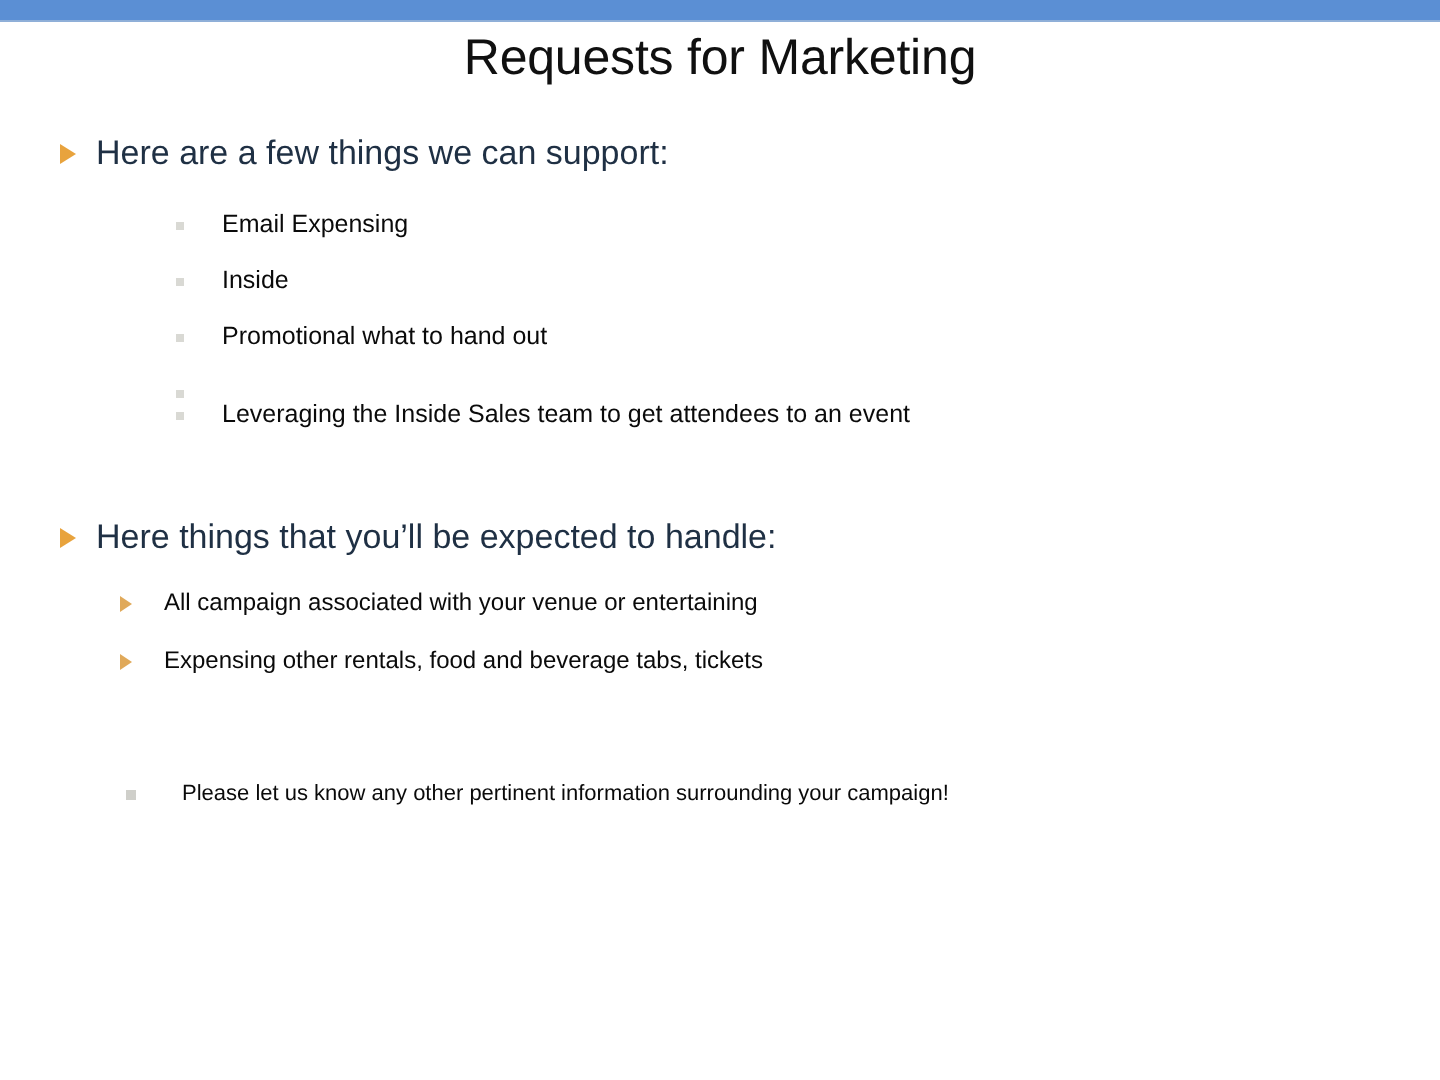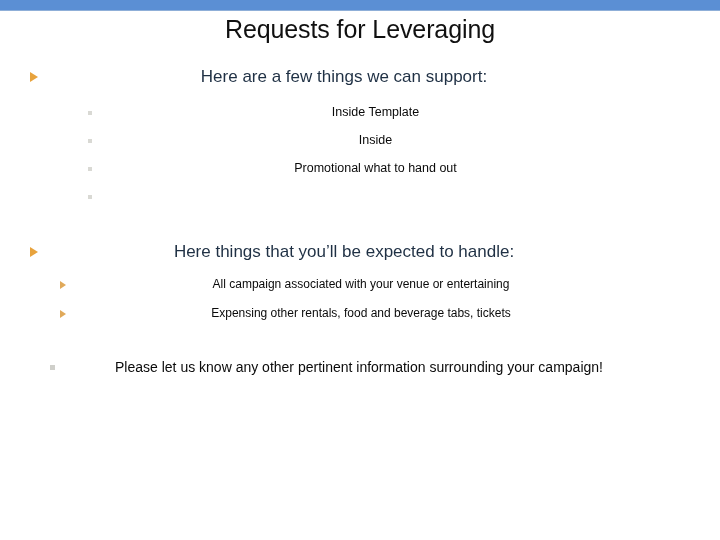--- a/index.html
+++ b/index.html
@@ -41,21 +41,20 @@
     letter-spacing: -0.1px;
     white-space: nowrap;
   }
 
   
   .slide-body {
     position: absolute;
     top: 66px;
     left: 0;
     width: 640px;
-    text-align: center;
   }
 
   .row {
     position: relative;
     display: block;
   }
 
   
   .bullet {
     position: absolute;
@@ -117,54 +116,54 @@
     padding: 0 0 0 82px;
     font-size: 12px;
     line-height: 17px;
     color: #0A0A0A;
     font-weight: 400;
   }
   .lvl2b .bullet { left: 60px; top: 5px; }
 
   
   .note {
-    margin: 0;
+    margin: 13px;
     padding: 0 0 0 78px;
-    font-size: 14px;
+    font-size: 11px;
     line-height: 19px;
     color: #0A0A0A;
     font-weight: 400;
   }
   .note .bullet { left: 50px; top: 7px; }
   .sp-11 { height: 11px; }
   .sp-12 { height: 12px; }
   .sp-13 { height: 13px; }
   .sp-16 { height: 16px; }
   .sp-36 { height: 36px; }
   .sp-42 { height: 42px; }
 </style>
 </head>
 <body>
 
 <div class="top-band"></div>
 
-<div class="slide-title">Requests for Leveraging</div>
+<div class="slide-title">Requests for Marketing</div>
 
 <div class="slide-body">
 
   <div class="row lvl1">
     <span class="bullet tri"></span>
     <span>Here are a few things we can support:</span>
   </div>
 
   <div class="sp-16"></div>
 
   <div class="row lvl2">
     <span class="bullet sq"></span>
-    <span>Inside Template</span>
+    <span>Email Expensing</span>
   </div>
 
   <div class="sp-11"></div>
 
   <div class="row lvl2">
     <span class="bullet sq"></span>
     <span>Inside</span>
   </div>
 
   <div class="sp-11"></div>
@@ -175,20 +174,24 @@
   </div>
 
   <div class="sp-11"></div>
 
   <div class="row lvl2">
     <span class="bullet sq"></span>
   </div>
 
   <div class="sp-11"></div>
 
+  <div class="row lvl2">
+    <span class="bullet sq"></span>
+    <span>Leveraging the Inside Sales team to get attendees to an event</span>
+  </div>
 
   <div class="sp-42"></div>
 
   <div class="row lvl1">
     <span class="bullet tri"></span>
     <span>Here things that you’ll be expected to handle:</span>
   </div>
 
   <div class="sp-13"></div>
 

